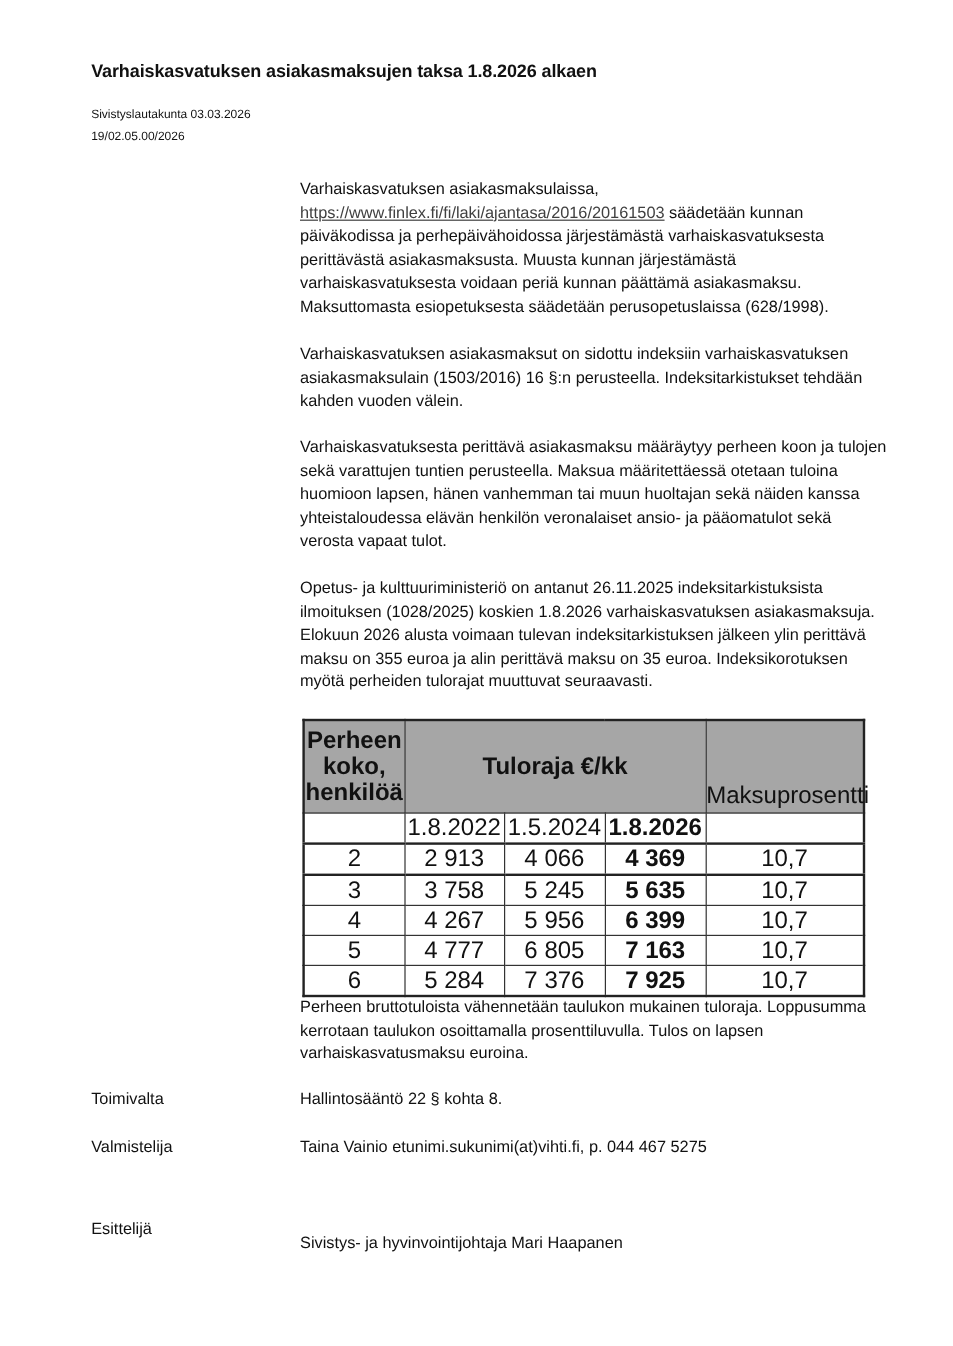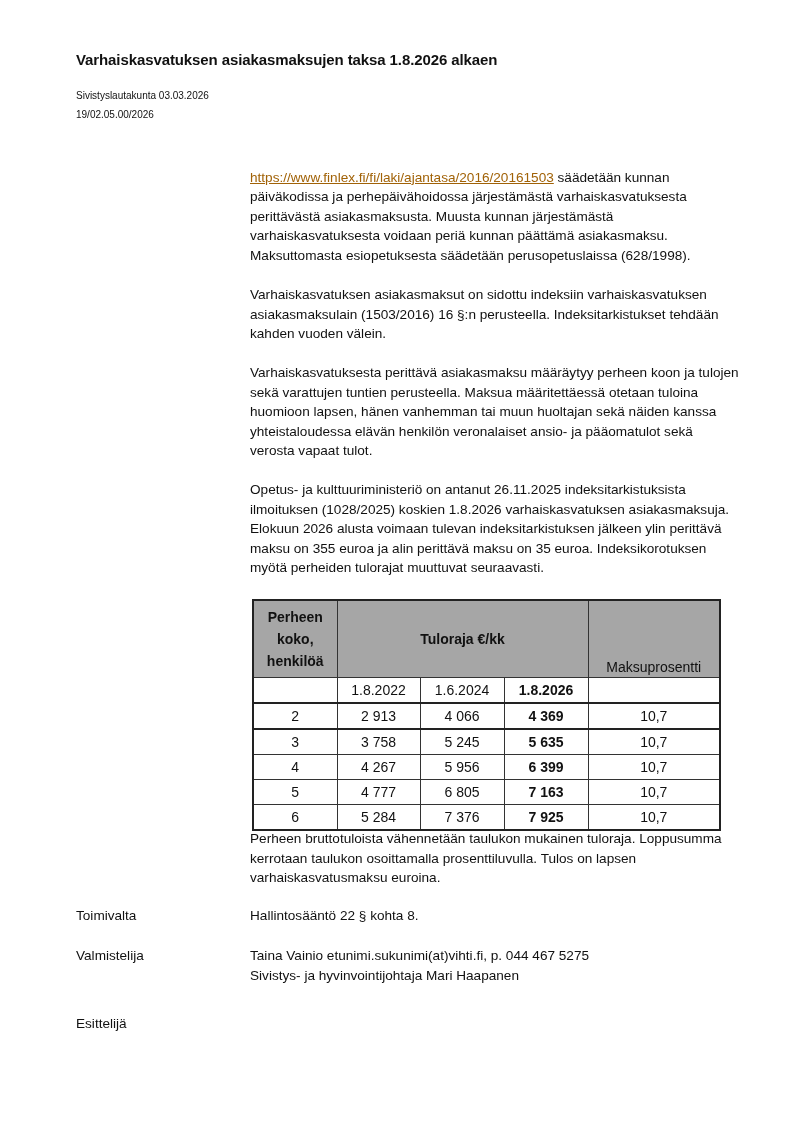--- a/index.html
+++ b/index.html
@@ -5,24 +5,24 @@
   html, body { margin: 0; padding: 0; background: #ffffff; }
   body {
     width: 794px; height: 1122px; position: relative; overflow: hidden;
     font-family: "Liberation Sans", sans-serif; color: #111111;
   }
   .abs { position: absolute; }
   .title { left: 76px; top: 51px; font-size: 15px; font-weight: bold; letter-spacing: -0.1px; }
   .meta { left: 76px; font-size: 10px; }
   .para { left: 250px; width: 490px; font-size: 13.6px; line-height: 19.5px; }
   .para p { margin: 0; }
-  .link { color: #a16207; text-decoration: underline; }
+  .link { color: #404040; text-decoration: underline; }
   table.fees {
     position: absolute; left: 252px; top: 599px; width: 467px;
-    border-collapse: collapse; font-size: 14px; table-layout: fixed;
+    border-collapse: collapse; font-size: 20px; table-layout: fixed;
     border: 2px solid #222;
     padding-left: 12px;
   }
   table.fees td {
     border: 1px solid #333; text-align: center; padding: 0; height: 24px;
     vertical-align: middle;
   }
   table.fees tr.head td { background: #a6a6a6; height: 74px; }
   td.h-size { font-weight: bold; line-height: 22px; }
   td.h-tulo { font-weight: bold; }
@@ -34,21 +34,21 @@
 </style>
 </head>
 <body>
 
 <div class="abs title">Varhaiskasvatuksen asiakasmaksujen taksa 1.8.2026 alkaen</div>
 <div class="abs meta" style="top:90px;">Sivistyslautakunta 03.03.2026</div>
 <div class="abs meta" style="top:109px;">19/02.05.00/2026</div>
 
 <div class="abs para" style="top:148px;">
   <p>
-    <br>
+    <span>Varhaiskasvatuksen asiakasmaksulaissa,</span><br>
     <a class="link">https://www.finlex.fi/fi/laki/ajantasa/2016/20161503</a><span> säädetään kunnan päiväkodissa ja perhepäivähoidossa järjestämästä varhaiskasvatuksesta perittävästä asiakasmaksusta. Muusta kunnan järjestämästä varhaiskasvatuksesta voidaan periä kunnan päättämä asiakasmaksu. Maksuttomasta esiopetuksesta säädetään perusopetuslaissa (628/1998).</span>
   </p>
 </div>
 
 <div class="abs para" style="top:285px;">
   <p>Varhaiskasvatuksen asiakasmaksut on sidottu indeksiin varhaiskasvatuksen asiakasmaksulain (1503/2016) 16 §:n perusteella. Indeksitarkistukset tehdään kahden vuoden välein.</p>
 </div>
 
 <div class="abs para" style="top:363px;">
   <p>Varhaiskasvatuksesta perittävä asiakasmaksu määräytyy perheen koon ja tulojen sekä varattujen tuntien perusteella. Maksua määritettäessä otetaan tuloina huomioon lapsen, hänen vanhemman tai muun huoltajan sekä näiden kanssa yhteistaloudessa elävän henkilön veronalaiset ansio- ja pääomatulot sekä verosta vapaat tulot.</p>
@@ -68,21 +68,21 @@
   </colgroup>
   <tbody>
       <tr class="head">
     <td class="h-size">Perheen koko, henkilöä</td>
     <td class="h-tulo" colspan="3">Tuloraja €/kk</td>
     <td class="h-pct">Maksuprosentti</td>
   </tr>
   <tr class="thick-bottom">
     <td></td>
     <td>1.8.2022</td>
-    <td>1.6.2024</td>
+    <td>1.5.2024</td>
     <td class="b">1.8.2026</td>
     <td></td>
   </tr>
   <tr class="thick-bottom">
     <td>2</td>
     <td>2 913</td>
     <td>4 066</td>
     <td class="b">4 369</td>
     <td>10,7</td>
   </tr>
@@ -121,13 +121,13 @@
   <p>Perheen bruttotuloista vähennetään taulukon mukainen tuloraja. Loppusumma kerrotaan taulukon osoittamalla prosenttiluvulla. Tulos on lapsen varhaiskasvatusmaksu euroina.</p>
 </div>
 
 <div class="abs lbl" style="top:908px;text-align:center;">Toimivalta</div>
 <div class="abs val" style="top:908px;">Hallintosääntö 22 § kohta 8.</div>
 
 <div class="abs lbl" style="top:948px;">Valmistelija</div>
 <div class="abs val" style="top:948px;">Taina Vainio  etunimi.sukunimi(at)vihti.fi,  p. 044 467 5275</div>
 
 <div class="abs lbl" style="top:988px;margin-top:28px;">Esittelijä</div>
-<div class="abs val" style="top:968px;text-align:center;">Sivistys- ja hyvinvointijohtaja  Mari Haapanen</div>
+<div class="abs val" style="top:1028px;text-align:center;">Sivistys- ja hyvinvointijohtaja  Mari Haapanen</div>
 
 </body></html>

